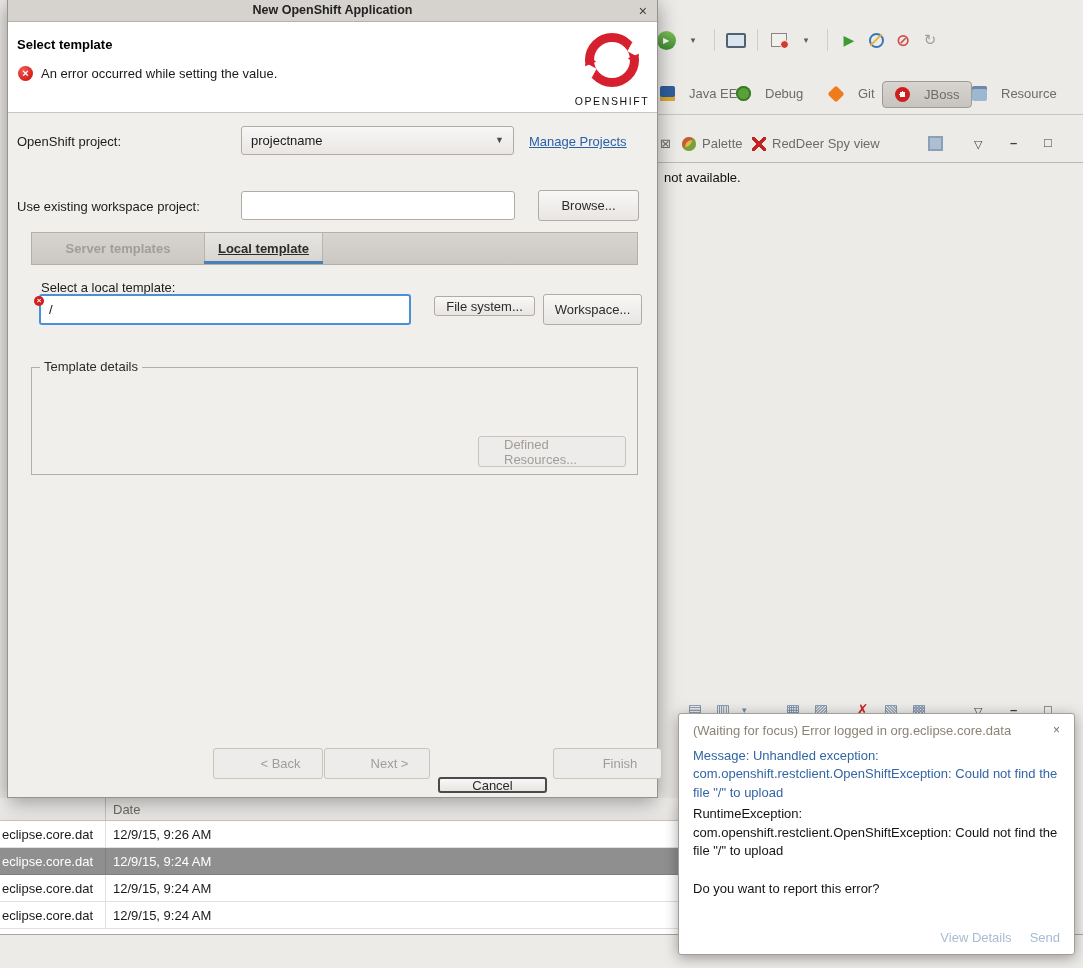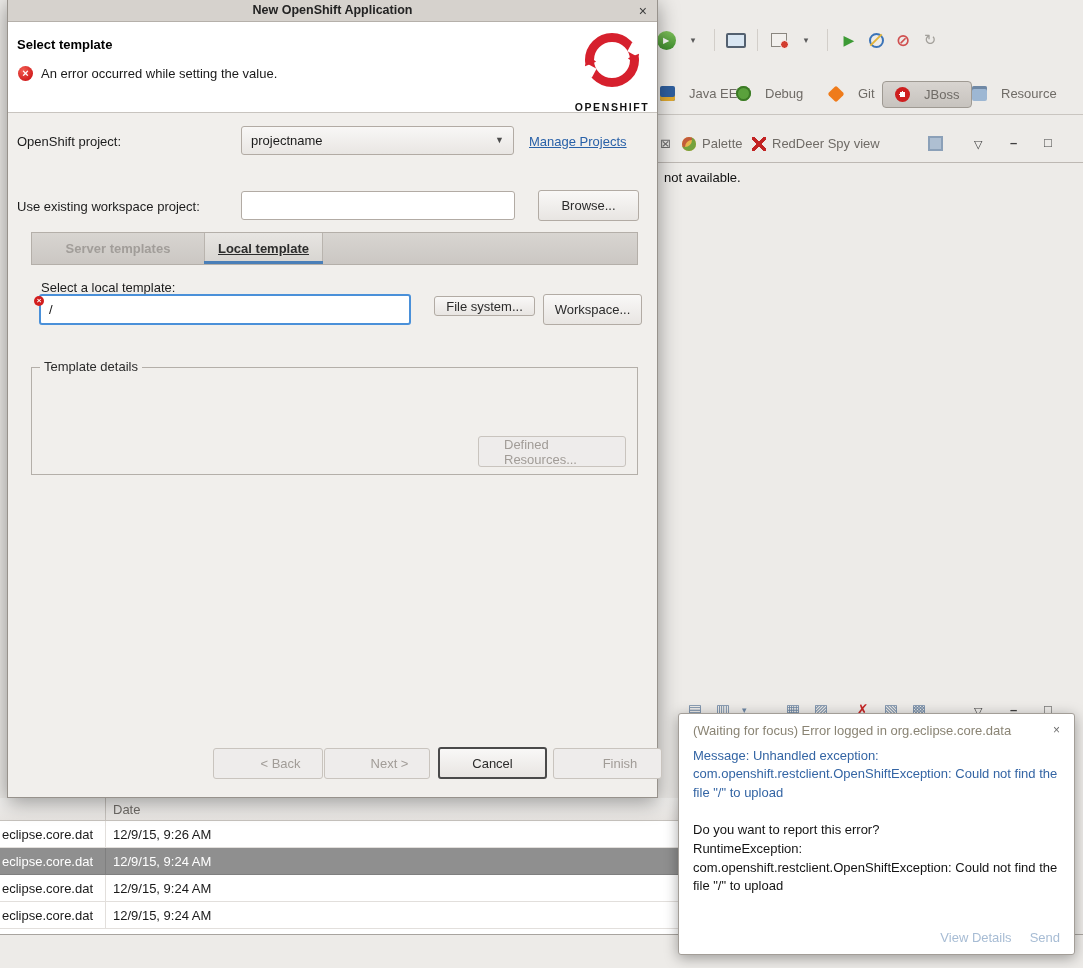--- a/index.html
+++ b/index.html
@@ -78,21 +78,21 @@
   .err-badge { width:15px; height:15px; border-radius:50%; background:radial-gradient(circle at 35% 30%, #f25d52, #d21e1e 72%); color:#fff; display:flex; align-items:center; justify-content:center; flex:none; }
   .err-badge::after { content:"×"; font-size:11px; font-weight:bold; line-height:1; }
 
   #logo-box { position:absolute; right:4px; top:11px; width:82px; text-align:center; }
   .os-circle { position:relative; width:54px; height:54px; margin:0 auto; }
   .os-ring { position:absolute; inset:0; border:9px solid #d6202d; border-radius:50%; }
   .os-gap-a { position:absolute; right:-3px; top:12px; width:13px; height:10px; background:#fff; transform:rotate(28deg); }
   .os-arrow-a { position:absolute; right:-2px; top:22px; width:0; height:0; border-top:6px solid transparent; border-bottom:6px solid transparent; border-left:11px solid #d6202d; transform:rotate(68deg); }
   .os-gap-b { position:absolute; left:-3px; bottom:12px; width:13px; height:10px; background:#fff; transform:rotate(28deg); }
   .os-arrow-b { position:absolute; left:-2px; bottom:22px; width:0; height:0; border-top:6px solid transparent; border-bottom:6px solid transparent; border-right:11px solid #d6202d; transform:rotate(68deg); }
-  #brand-text { margin-top:14px; font-size:10.5px; font-weight:bold; letter-spacing:1.6px; color:#111; }
+  #brand-text { margin-top:8px; font-size:10.5px; font-weight:normal; letter-spacing:1.6px; color:#111; }
 
   .lbl { position:absolute; color:#1c1c1c; }
   #combo-project { position:absolute; left:233px; top:126px; width:273px; height:29px; background:linear-gradient(#f8f7f6,#e9e6e3); border:1px solid #b2aba4; border-radius:3px; }
   #combo-project .combo-text { position:absolute; left:9px; top:6px; }
   #combo-project .combo-arrow { position:absolute; right:9px; top:8px; font-size:9px; color:#4c4c4c; }
   #link-manage { position:absolute; left:521px; top:134px; color:#2961a8; text-decoration:underline; cursor:pointer; }
 
   .text-field { position:absolute; background:#fff; border:1px solid #b2aba4; border-radius:3px; padding:0 8px; font-family:"Liberation Sans","DejaVu Sans",sans-serif; font-size:13px; color:#111; }
   #field-existing { left:233px; top:191px; width:274px; height:29px; }
 
@@ -110,21 +110,21 @@
 
   #group-details { position:absolute; left:23px; top:367px; width:607px; height:108px; border:1px solid #b4afa9; }
   #group-legend { position:absolute; left:8px; top:-9px; background:#f1efec; padding:0 4px; color:#2b2b2b; }
   #btn-defined { right:11px; bottom:7px; width:148px; height:31px; }
 
   #btn-browse { left:514px; top:190px; width:101px; height:31px; }
   #btn-filesystem { left:410px; top:296px; width:101px; height:20px; }
   #btn-workspace { left:519px; top:294px; width:99px; height:31px; }
   #btn-back { left:189px; top:748px; width:110px; height:31px; }
   #btn-next { left:300px; top:748px; width:106px; height:31px; }
-  #btn-cancel { left:414px; top:747px; width:109px; height:32px; border:2px solid #4a4a4a; }
+  #btn-cancel { left:414px; top:777px; width:109px; height:16px; border:2px solid #4a4a4a; }
   #btn-finish { left:529px; top:748px; width:109px; height:31px; }
 
   
   #notification { position:absolute; left:678px; top:713px; width:397px; height:242px; background:#fff;
     border:1px solid #a39e98; border-radius:3px; box-shadow:0 3px 14px rgba(0,0,0,.35); z-index:20; padding:9px 14px 8px 14px; }
   #notif-title-row { display:flex; justify-content:flex-end; align-items:flex-start; }
   #notif-title { color:#8a8474; white-space:nowrap; overflow:hidden; width:368px; font-size:13px; }
   #notif-close { color:#6f6f6f; font-size:12px; }
   #notif-msg { margin-top:9px; color:#3465a4; line-height:1.42; cursor:pointer; }
   #notif-detail { margin-top:3px; color:#141414; line-height:1.42; }
@@ -296,19 +296,19 @@
   <div class="btn" id="btn-cancel">Cancel</div>
   <div class="btn btn-disabled" id="btn-finish">Finish</div>
 </div>
 
 <div id="notification">
   <div id="notif-title-row">
     <span id="notif-title">(Waiting for focus) Error logged in org.eclipse.core.data</span>
     <span id="notif-close">×</span>
   </div>
   <div id="notif-msg">Message: Unhandled exception: com.openshift.restclient.OpenShiftException: Could not find the file "/" to upload</div>
+  <div id="notif-detail">RuntimeException: com.openshift.restclient.OpenShiftException: Could not find the file "/" to upload</div>
   <div id="notif-question">Do you want to report this error?</div>
-  <div id="notif-detail">RuntimeException: com.openshift.restclient.OpenShiftException: Could not find the file "/" to upload</div>
   <div id="notif-actions">
     <span>View Details</span>
     <span>Send</span>
   </div>
 </div>
 
 </body></html>

